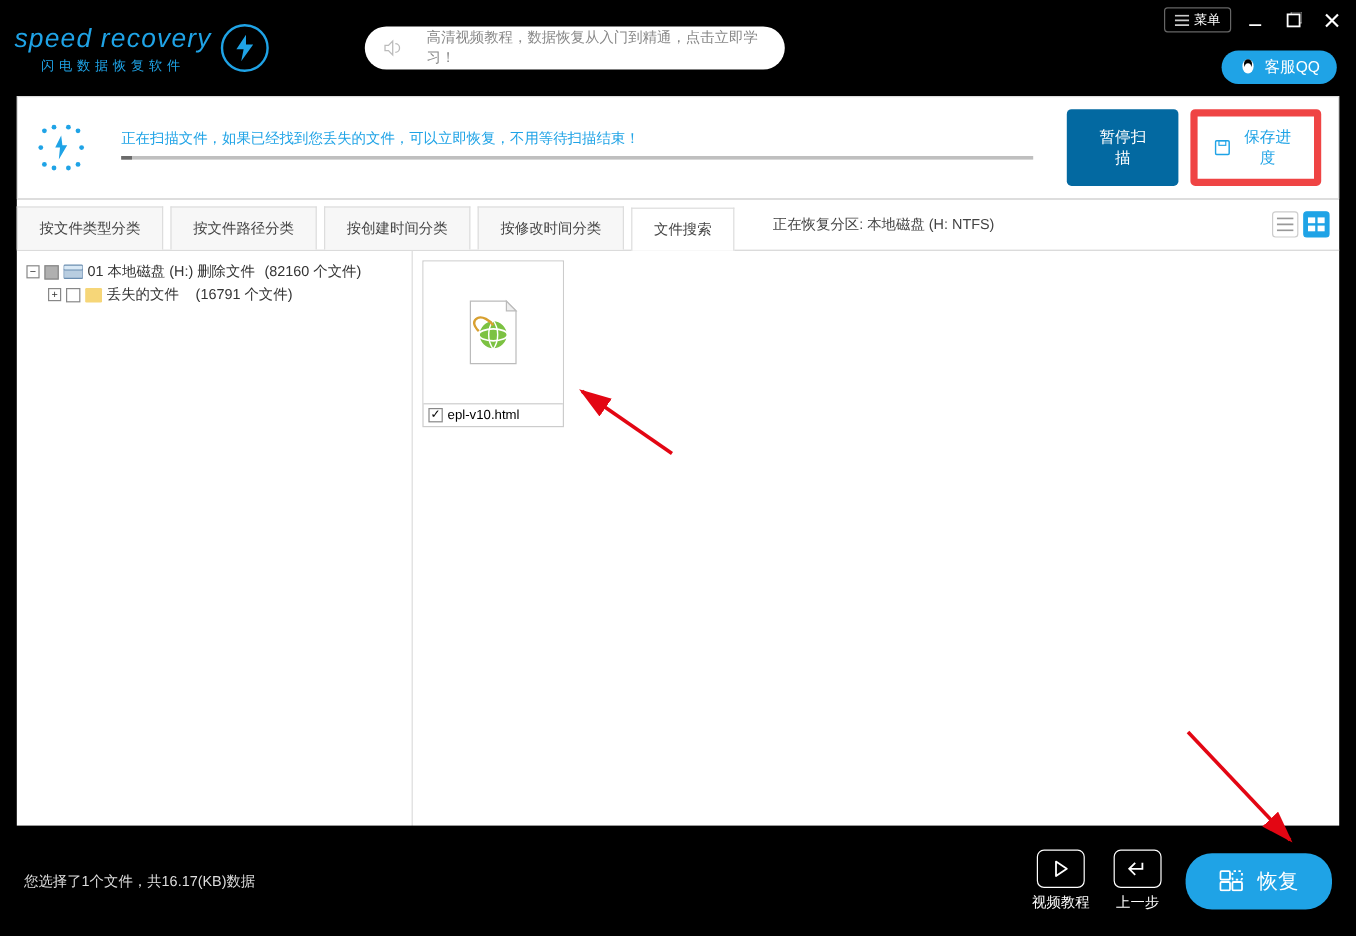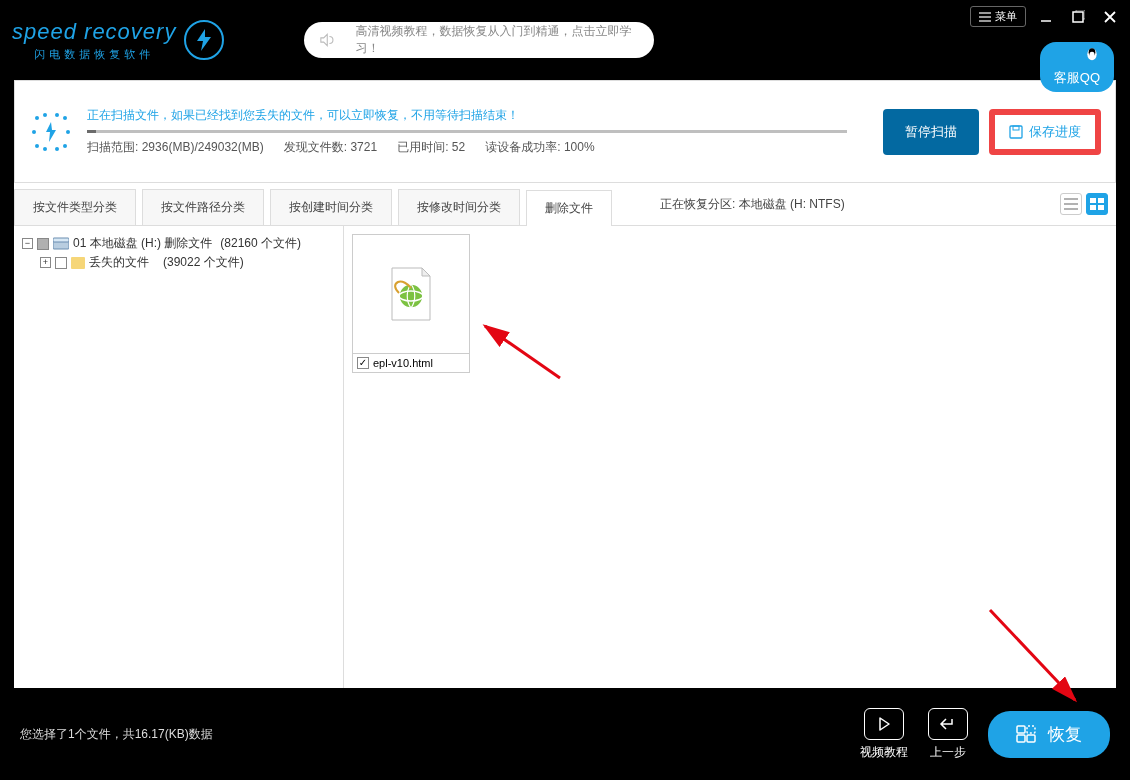--- a/index.html
+++ b/index.html
@@ -68,36 +68,35 @@
     .win-ctrl { width: 24px; height: 20px; display: flex; align-items: center; justify-content: center; cursor: pointer; font-size: 14px; }
     .qq-btn {
       position: absolute;
       right: 16px;
       top: 42px;
       background: #1fa3e6;
       color: #fff;
       border-radius: 16px;
       padding: 5px 14px;
       display: flex;
-      align-items: flex-end;
+      align-items: center;
       gap: 6px;
       font-size: 13px;
       cursor: pointer;
-      flex-direction: column;
     }
 
     
     .scan-panel {
       background: #fff;
       margin: 0 14px;
       border: 1px solid #ddd;
-      padding: 26px 14px;
-      display: flex;
-      align-items: center;
-      gap: 14px;
+      padding: 10px 14px;
+      display: flex;
+      align-items: center;
+      gap: 28px;
     }
     .scan-icon {
       width: 44px; height: 44px;
       position: relative;
     }
     .scan-info { flex: 1; }
     .scan-row1 { color: #1fa3e6; font-size: 12px; margin-bottom: 6px; }
     .progress-bar { width: 760px; height: 3px; background: #bfbfbf; position: relative; margin-bottom: 6px; }
     .progress-fill { height: 100%; background: #6b6b6b; width: 1.2%; }
     .scan-row2 { color: #555; font-size: 12px; display: flex; gap: 20px; }
@@ -126,21 +125,21 @@
       border: 1px solid #ddd;
       border-bottom: none;
       margin-right: 6px;
       margin-top: 6px;
       background: #f7f7f7;
       color: #444;
       cursor: pointer;
       font-size: 12px;
     }
     .tab.active { background: #fff; position: relative; top: 1px; }
-    .partition-label { margin-left: 42px; color: #444; font-size: 12px; }
+    .partition-label { margin-left: 26px; color: #444; font-size: 12px; }
     .view-toggles { position: absolute; right: 8px; display: flex; gap: 4px; }
     .view-toggle {
       width: 22px; height: 22px; border: 1px solid #ccc; border-radius: 3px;
       display: flex; align-items: center; justify-content: center; cursor: pointer;
     }
     .view-toggle.active { background: #1fa3e6; border-color: #1fa3e6; color: #fff; }
 
     
     .main-area {
       background: #fff;
@@ -304,45 +303,39 @@
         <circle cx="28" cy="39" r="2" fill="#1fa3e6"></circle>
         <circle cx="36" cy="36" r="2" fill="#1fa3e6"></circle>
       <path d="M22 12 L17 22 L21 22 L20 32 L27 20 L23 20 Z" fill="#1fa3e6"></path>
     </svg>
   </div>
   <div class="scan-info">
     <div class="scan-row1">正在扫描文件，如果已经找到您丢失的文件，可以立即恢复，不用等待扫描结束！</div>
     <div class="progress-bar">
         <div class="progress-fill"></div>
       </div>
-    <div class="scan-row2">
-      <span><span>扫描范围:</span> <span>2936(MB)/249032(MB)</span></span>
-      <span><span>发现文件数:</span> <span>3721</span></span>
-      <span><span>已用时间:</span> <span>52</span></span>
-      <span><span>读设备成功率:</span> <span>100%</span></span>
-    </div>
   </div>
   <div class="scan-buttons">
     <button class="btn-pause">暂停扫描</button>
     <button class="btn-save">
       <svg width="14" height="14" viewBox="0 0 14 14">
           <rect x="1" y="1" width="12" height="12" rx="1" fill="none" stroke="#1fa3e6" stroke-width="1.3"></rect>
           <rect x="4" y="1" width="6" height="4" fill="none" stroke="#1fa3e6"></rect>
         </svg>
       <span>保存进度</span>
     </button>
   </div>
 </div>
 
 <div class="tabs-row">
   <div class="tab">按文件类型分类</div>
   <div class="tab">按文件路径分类</div>
   <div class="tab">按创建时间分类</div>
   <div class="tab">按修改时间分类</div>
-  <div class="tab active">删除文件</div>
+  <div class="tab active">文件搜索</div>
   <span class="partition-label">正在恢复分区: 本地磁盘 (H: NTFS)</span>
   <div class="view-toggles">
     <div class="view-toggle">
       <svg width="14" height="12" viewBox="0 0 14 12">
           <path d="M0 1h14M0 6h14M0 11h14" stroke="#999" stroke-width="1.5"></path>
         </svg>
     </div>
     <div class="view-toggle active">
       <svg width="14" height="12" viewBox="0 0 14 12">
           <rect x="0" y="0" width="6" height="5" fill="#fff"></rect>
@@ -366,21 +359,21 @@
           </svg>
       </span>
       <span>01 本地磁盘 (H:) 删除文件</span>
       <span style="margin-left:4px;">(82160 个文件)</span>
     </div>
     <div class="tree-node tree-indent">
       <span class="expander">+</span>
       <span class="checkbox"></span>
       <span class="folder-mini"></span>
       <span>丢失的文件</span>
-      <span style="margin-left:10px;">(39022 个文件)</span>
+      <span style="margin-left:10px;">(16791 个文件)</span>
     </div>
   </div>
 
   <div class="grid-panel">
 
     <div class="file-tile">
       <div class="tile-preview">
         <svg width="50" height="56" viewBox="0 0 50 56">
           <path d="M6 2 L36 2 L44 10 L44 54 L6 54 Z" fill="#fff" stroke="#bbb"></path>
           <path d="M36 2 L36 10 L44 10 Z" fill="#eee" stroke="#bbb"></path>

